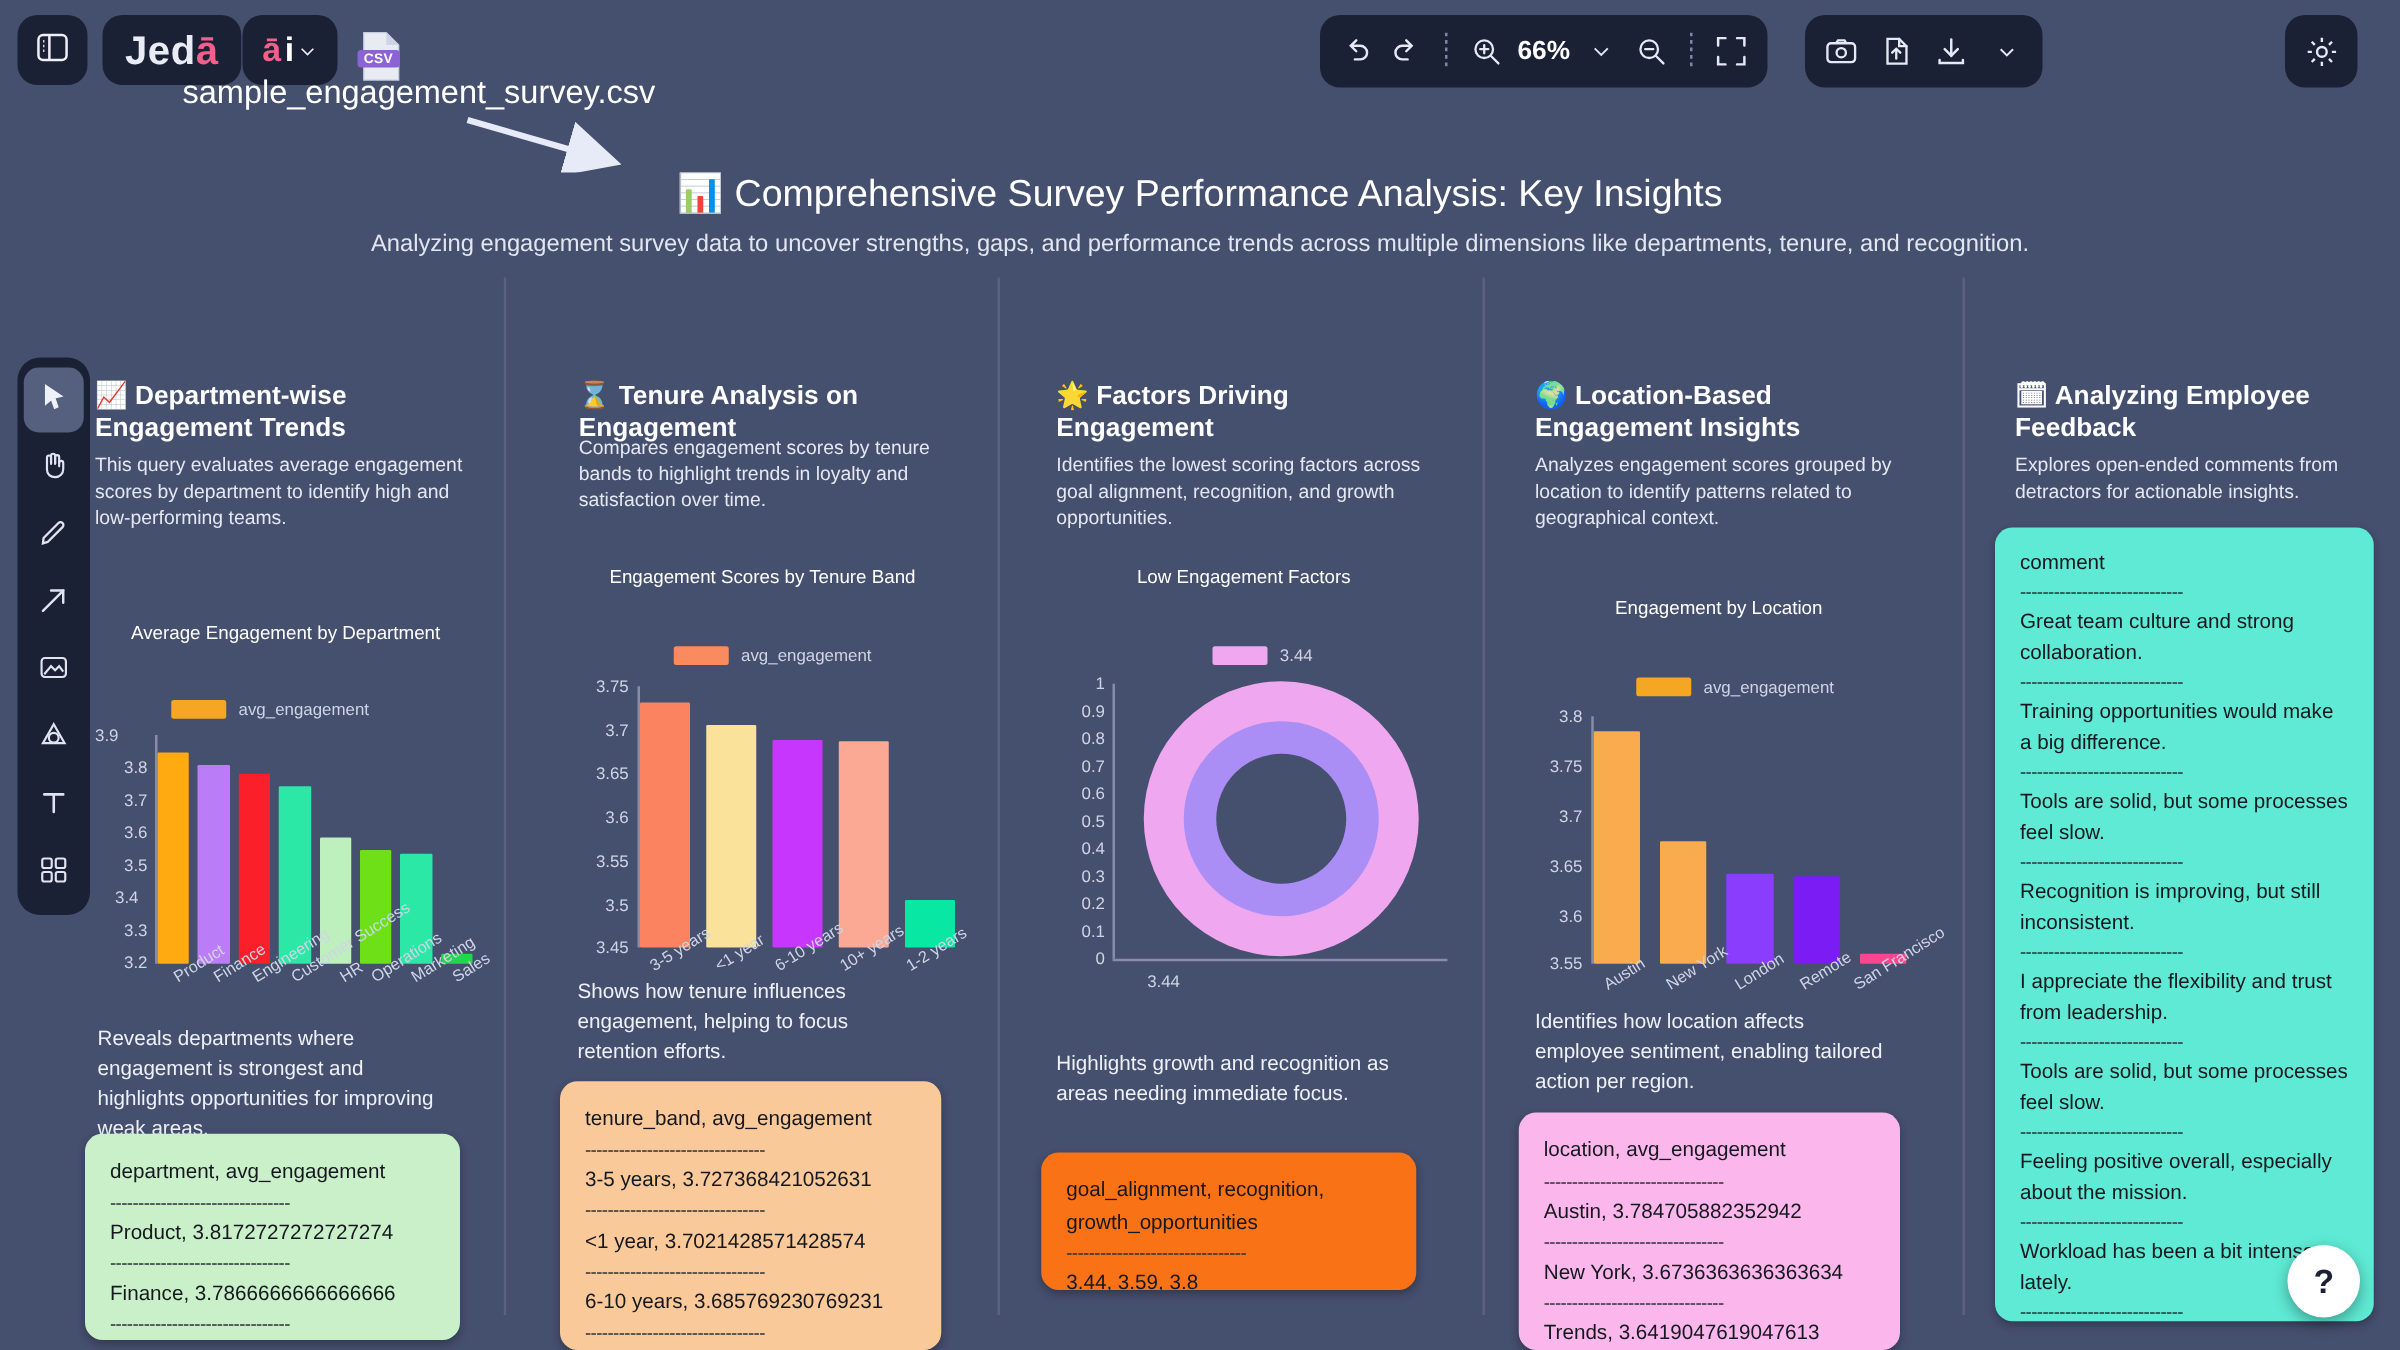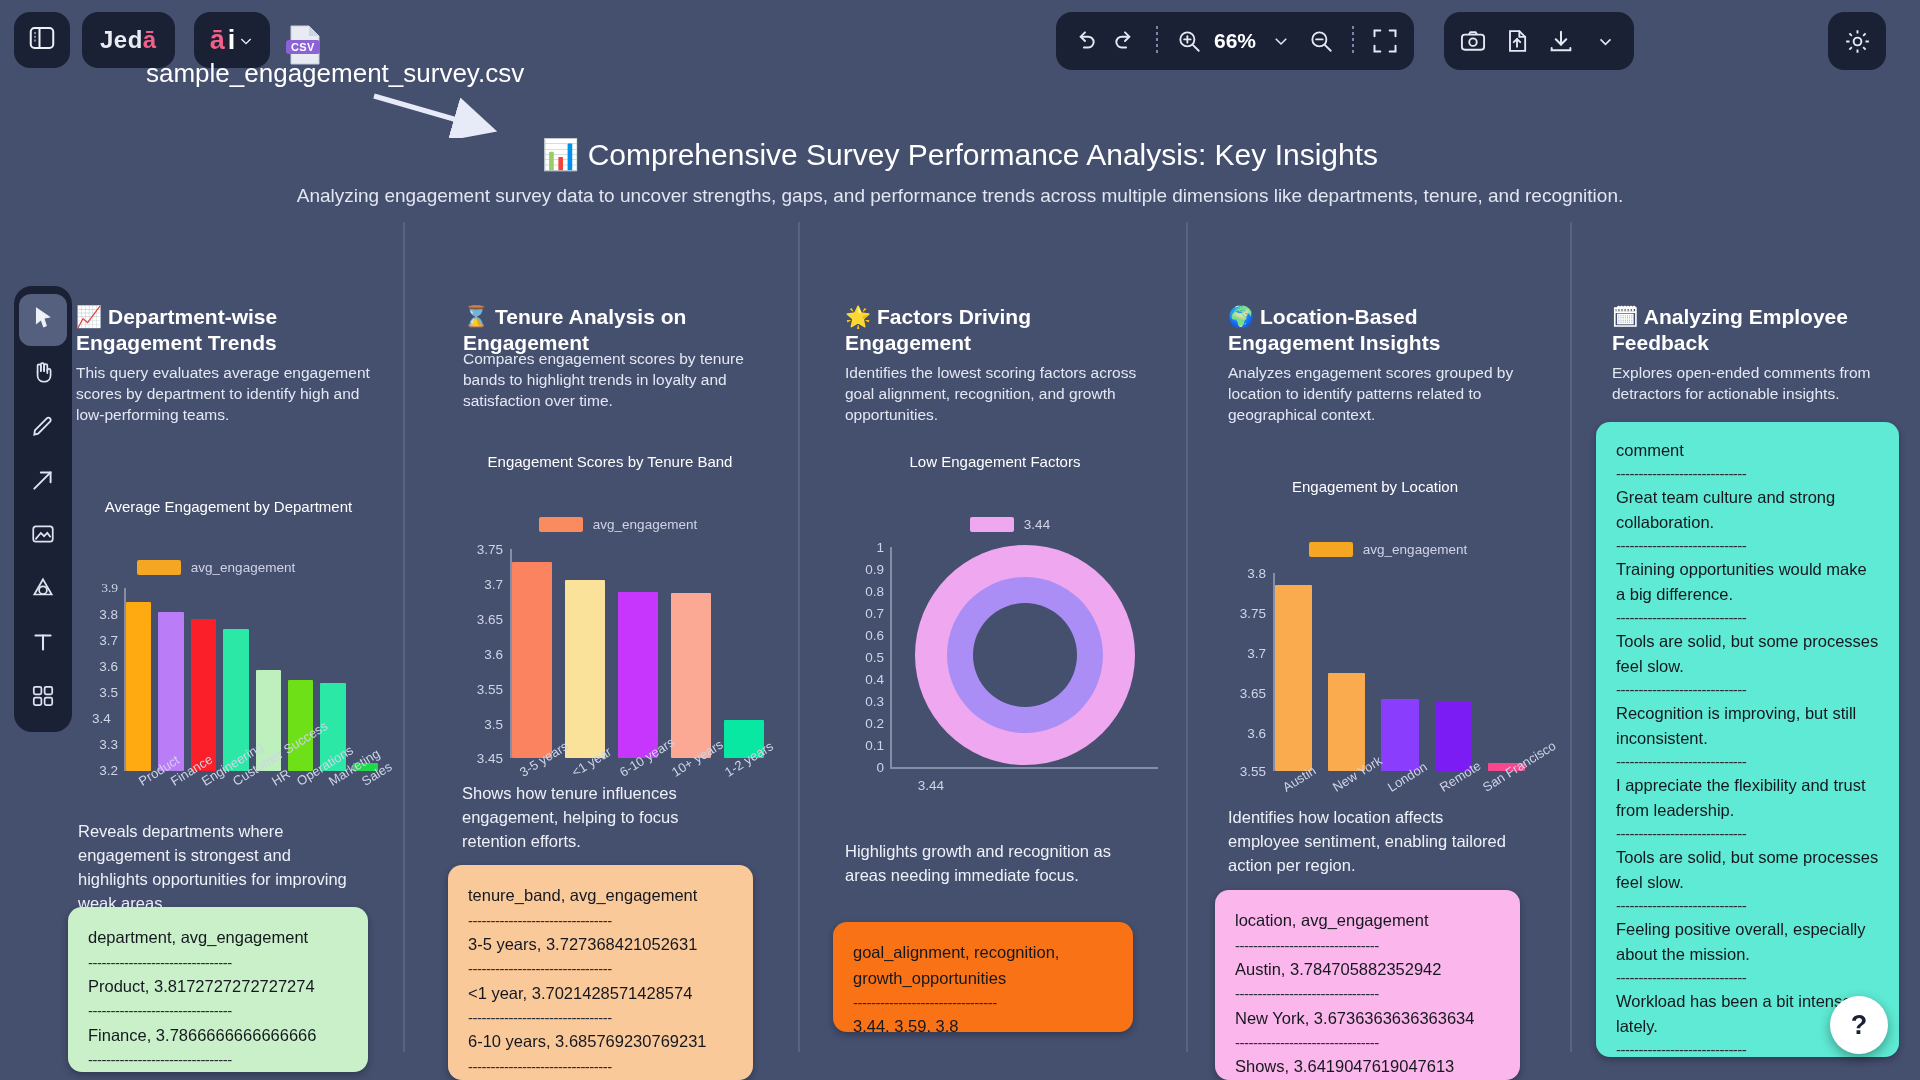--- a/index.html
+++ b/index.html
@@ -12,21 +12,21 @@
   }
   
   .topbar{ position:absolute; top:0; left:0; width:1920px; height:82px; }
   .tb-btn{
     background:#1b2135; border-radius:14px; display:flex; align-items:center;
     justify-content:center; color:#e9ecf5;
   }
   .sidebar-toggle{ position:absolute; left:14px; top:12px; width:56px; height:56px; border-radius:16px; }
   .logo-pill{
     position:absolute; left:82px; top:12px; height:56px; padding:0 18px;
-    font-size:24px; font-weight:600; letter-spacing:.5px; border-radius:16px;
+    font-size:32px; font-weight:600; letter-spacing:.5px; border-radius:16px;
   }
   .logo-pill .accent{ color:#f0608a; }
   .ai-pill{
     position:absolute; left:194px; top:12px; height:56px; width:76px; border-radius:16px;
     font-size:27px; font-weight:600; gap:3px;
   }
   .ai-pill .a{ color:#f0608a; }
   .ai-pill .i{ color:#ffffff; }
   .csvfile{ position:absolute; left:288px; top:24px; width:34px; height:42px; }
   .csv-badge{
@@ -360,21 +360,21 @@
     <div class="sec-desc">This query evaluates average engagement scores by department to identify high and low-performing teams.</div>
   </div>
   <div class="chart-title" style="position:absolute;left:76px;top:390px;width:305px;">Average Engagement by Department</div>
 
   <div style="position:absolute;left:76px;top:478px;width:305px;height:250px;">
     <div class="legend" style="position:absolute;left:40px;top:0;width:200px;">
       <span class="sw" style="background:#f5a623"></span>
       <span>avg_engagement</span>
     </div>
     <div class="plot" style="position:absolute;left:0;top:25px;width:305px;height:185px;">
-      <div class="ytick" style="top:3px;  left:0;width:42px;text-align:right;font-family:Liberation Serif, serif;">3.9</div>
+      <div class="ytick" style="top:3px;  left:0;width:42px;text-align:left;">3.9</div>
       <div class="ytick" style="top:29px; left:0;width:42px;text-align:right;">3.8</div>
       <div class="ytick" style="top:55px; left:0;width:42px;text-align:right;">3.7</div>
       <div class="ytick" style="top:81px; left:0;width:42px;text-align:right;">3.6</div>
       <div class="ytick" style="top:107px;left:0;width:42px;text-align:right;">3.5</div>
       <div class="ytick" style="top:133px;left:16px;width:42px;text-align:left;">3.4</div>
       <div class="ytick" style="top:159px;left:0;width:42px;text-align:right;">3.3</div>
       <div class="ytick" style="top:185px;left:0;width:42px;text-align:right;">3.2</div>
       <div class="axisline" style="left:48px;top:3px;width:1.5px;height:183px;"></div>
       <div class="gridv" style="left:160px;top:3px;height:183px;background:#5a6party;"></div>
       <div class="bars" style="left:50px;top:3px;width:252px;height:183px;gap:7px;">
@@ -541,21 +541,21 @@
 
   <div class="summary" style="position:absolute;left:1228px;top:724px;width:280px;">Identifies how location affects employee sentiment, enabling tailored action per region.</div>
 
   <div class="note pink" style="position:absolute;left:1215px;top:808px;width:305px;height:190px;">
     <span class="ln">location, avg_engagement</span>
     <span class="hr">--------------------------------</span>
     <span class="ln">Austin, 3.784705882352942</span>
     <span class="hr">--------------------------------</span>
     <span class="ln">New York, 3.6736363636363634</span>
     <span class="hr">--------------------------------</span>
-    <span class="ln">Shows, 3.6419047619047613</span>
+    <span class="ln">Trends, 3.6419047619047613</span>
   </div>
 
   <div style="position:absolute;left:1612px;top:222px;width:295px;">
     <div class="sec-title">🗓 Analyzing Employee Feedback</div>
     <div class="sec-desc">Explores open-ended comments from detractors for actionable insights.</div>
   </div>
 
   <div class="note beige" style="position:absolute;left:1596px;top:340px;width:303px;height:635px;padding:16px 20px;font-size:16.5px;line-height:1.5;">
     <span class="ln">comment</span>
     <span class="hr">-----------------------------</span>

